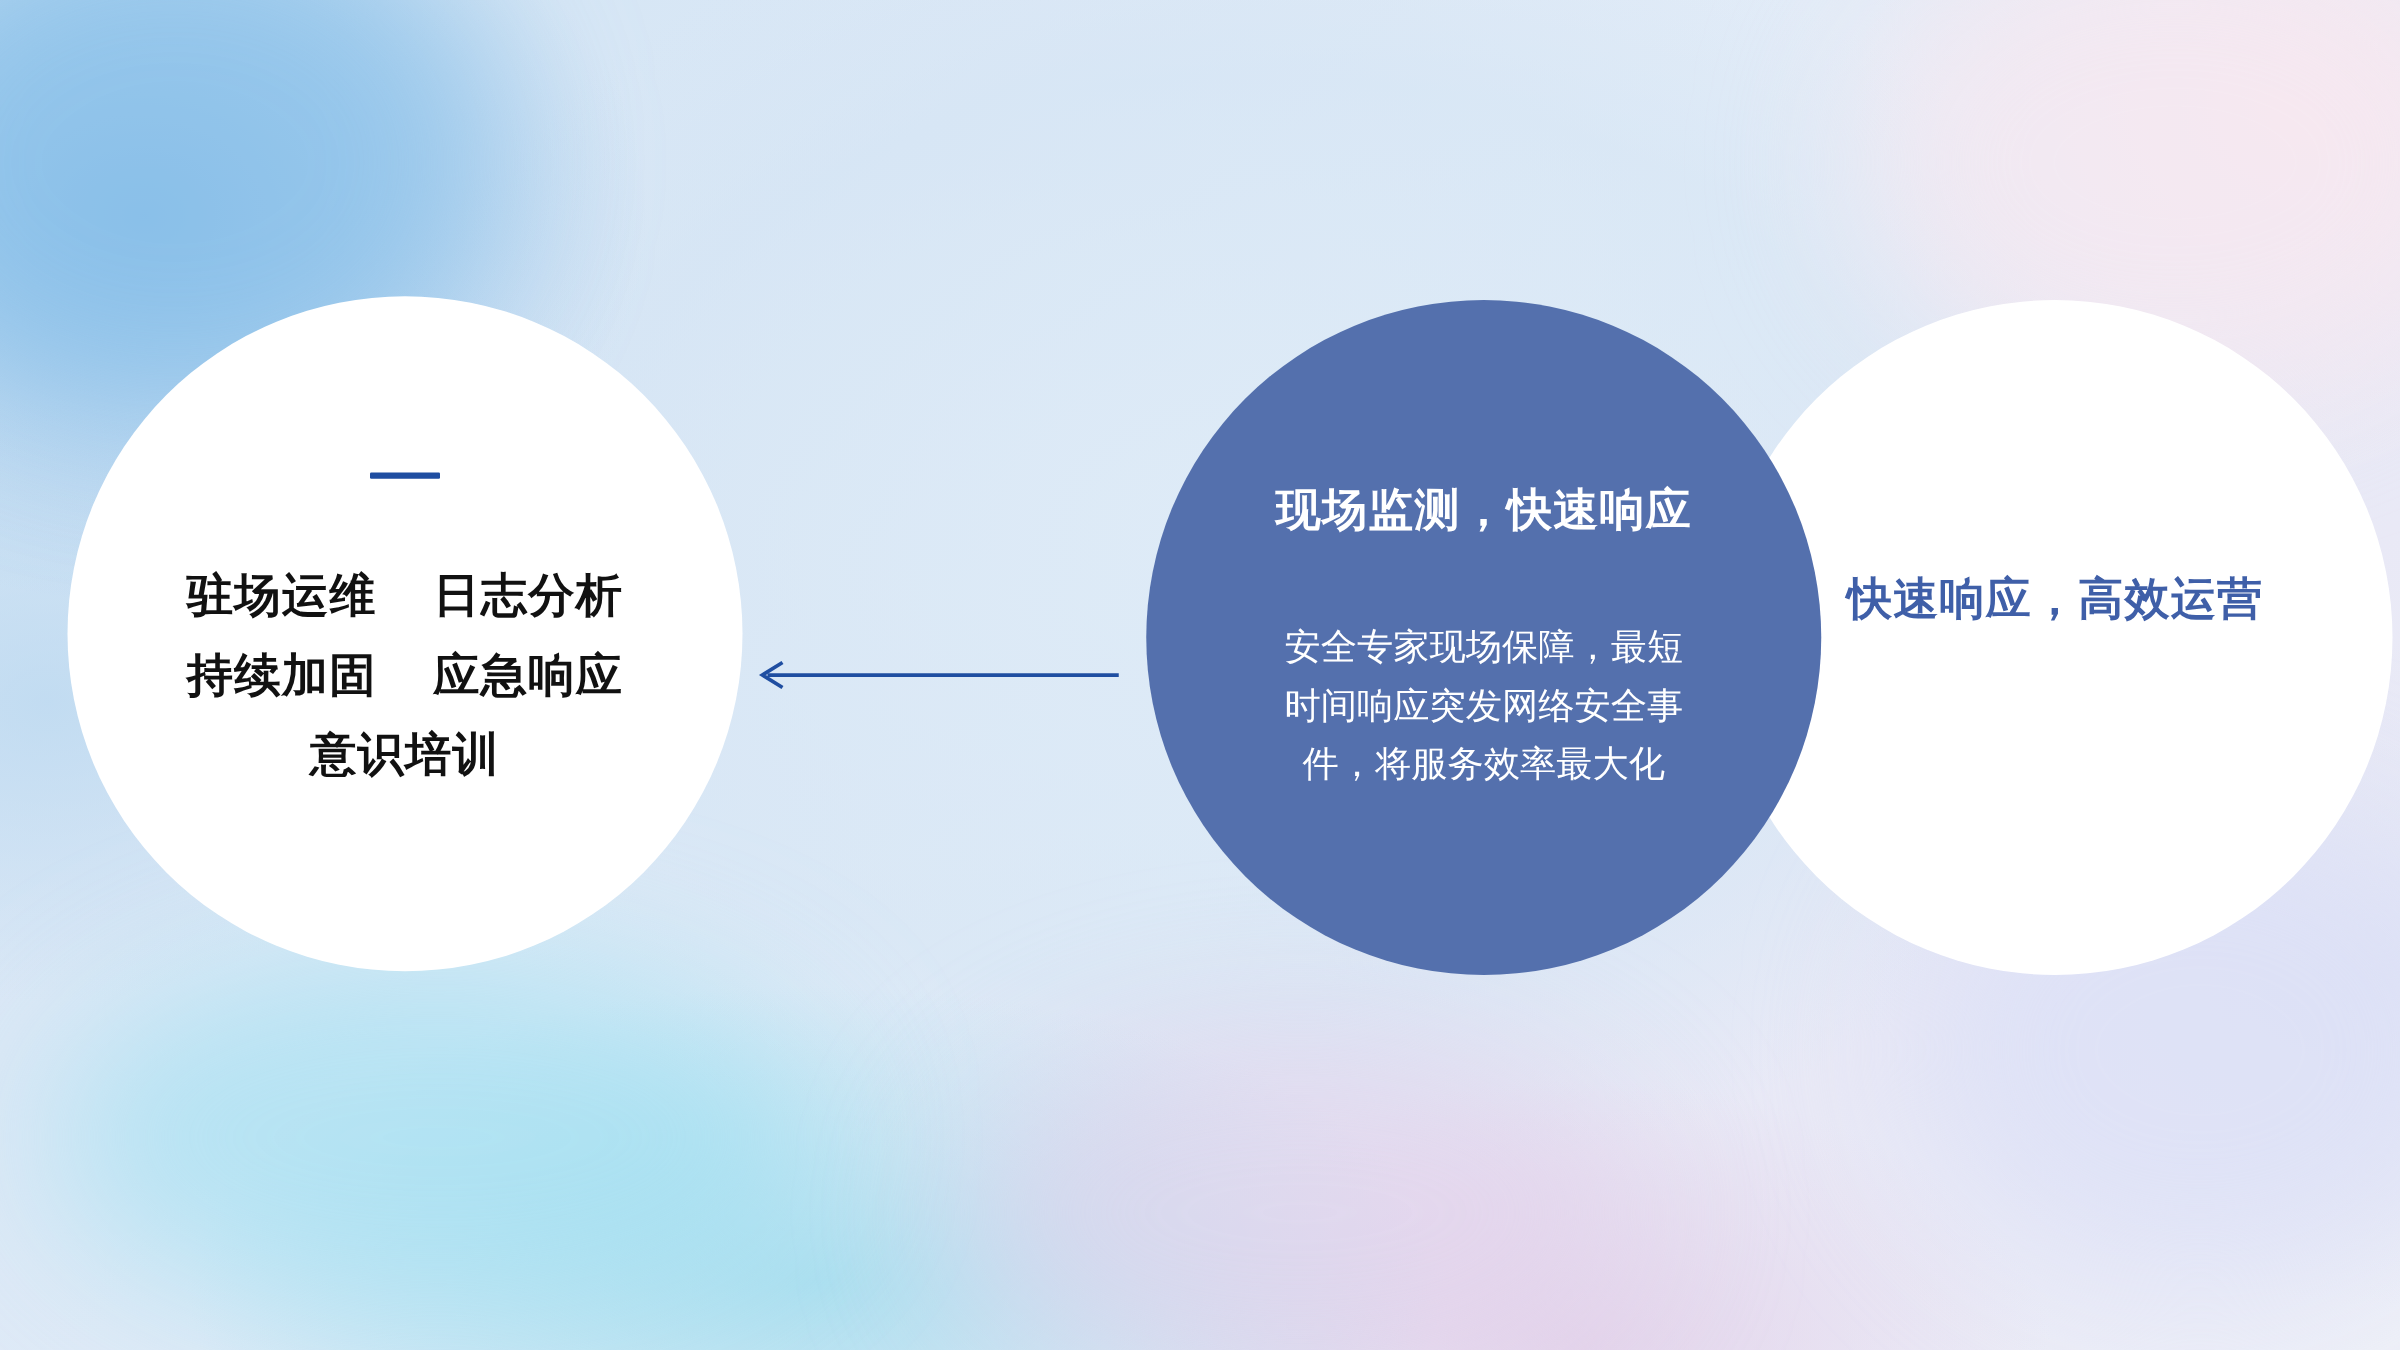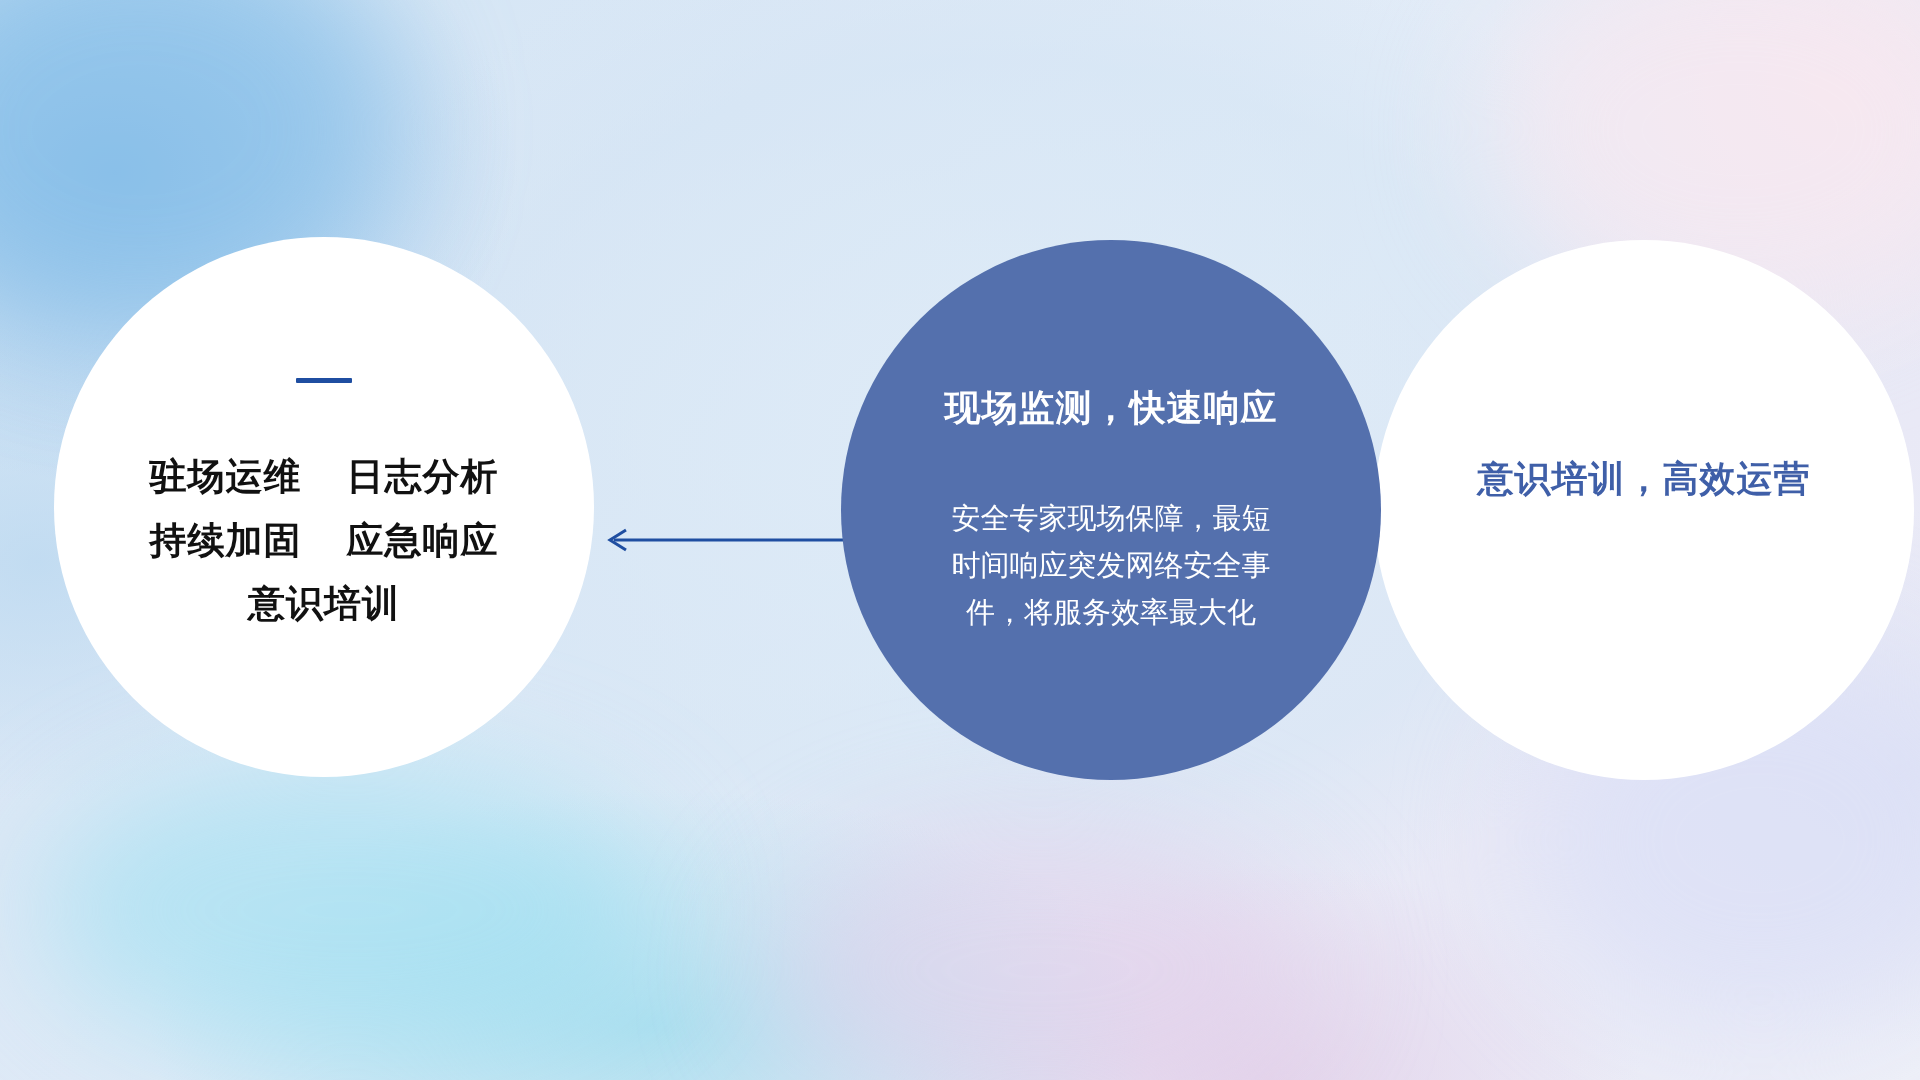--- a/index.html
+++ b/index.html
@@ -66,21 +66,21 @@
   #circle-right {
     left: 1374px;
     top: 240px;
     width: 540px;
     height: 540px;
     background: #ffffff;
     z-index: 3;
   }
 
   #circle-middle {
-    left: 841px;
+    left: 917px;
     top: 240px;
     width: 540px;
     height: 540px;
     background: #5470ad;
     z-index: 4;
   }
 
   
   .accent-dash {
     width: 56px;
@@ -164,21 +164,21 @@
   <div id="circle-left" class="circle">
     <div class="accent-dash"></div>
     <div class="left-lines">
       <div>驻场运维    日志分析</div>
       <div>持续加固    应急响应</div>
       <div>意识培训</div>
     </div>
   </div>
 
   <div id="circle-right" class="circle">
-    <div class="right-title">意识培训，高效运营</div>
+    <div class="right-title">快速响应，高效运营</div>
   </div>
 
   <div id="circle-middle" class="circle">
     <div class="mid-title">现场监测，快速响应</div>
     <div class="mid-body">安全专家现场保障，最短时间响应突发网络安全事件，将服务效率最大化</div>
   </div>
 
 </div>
 
 </body></html>

